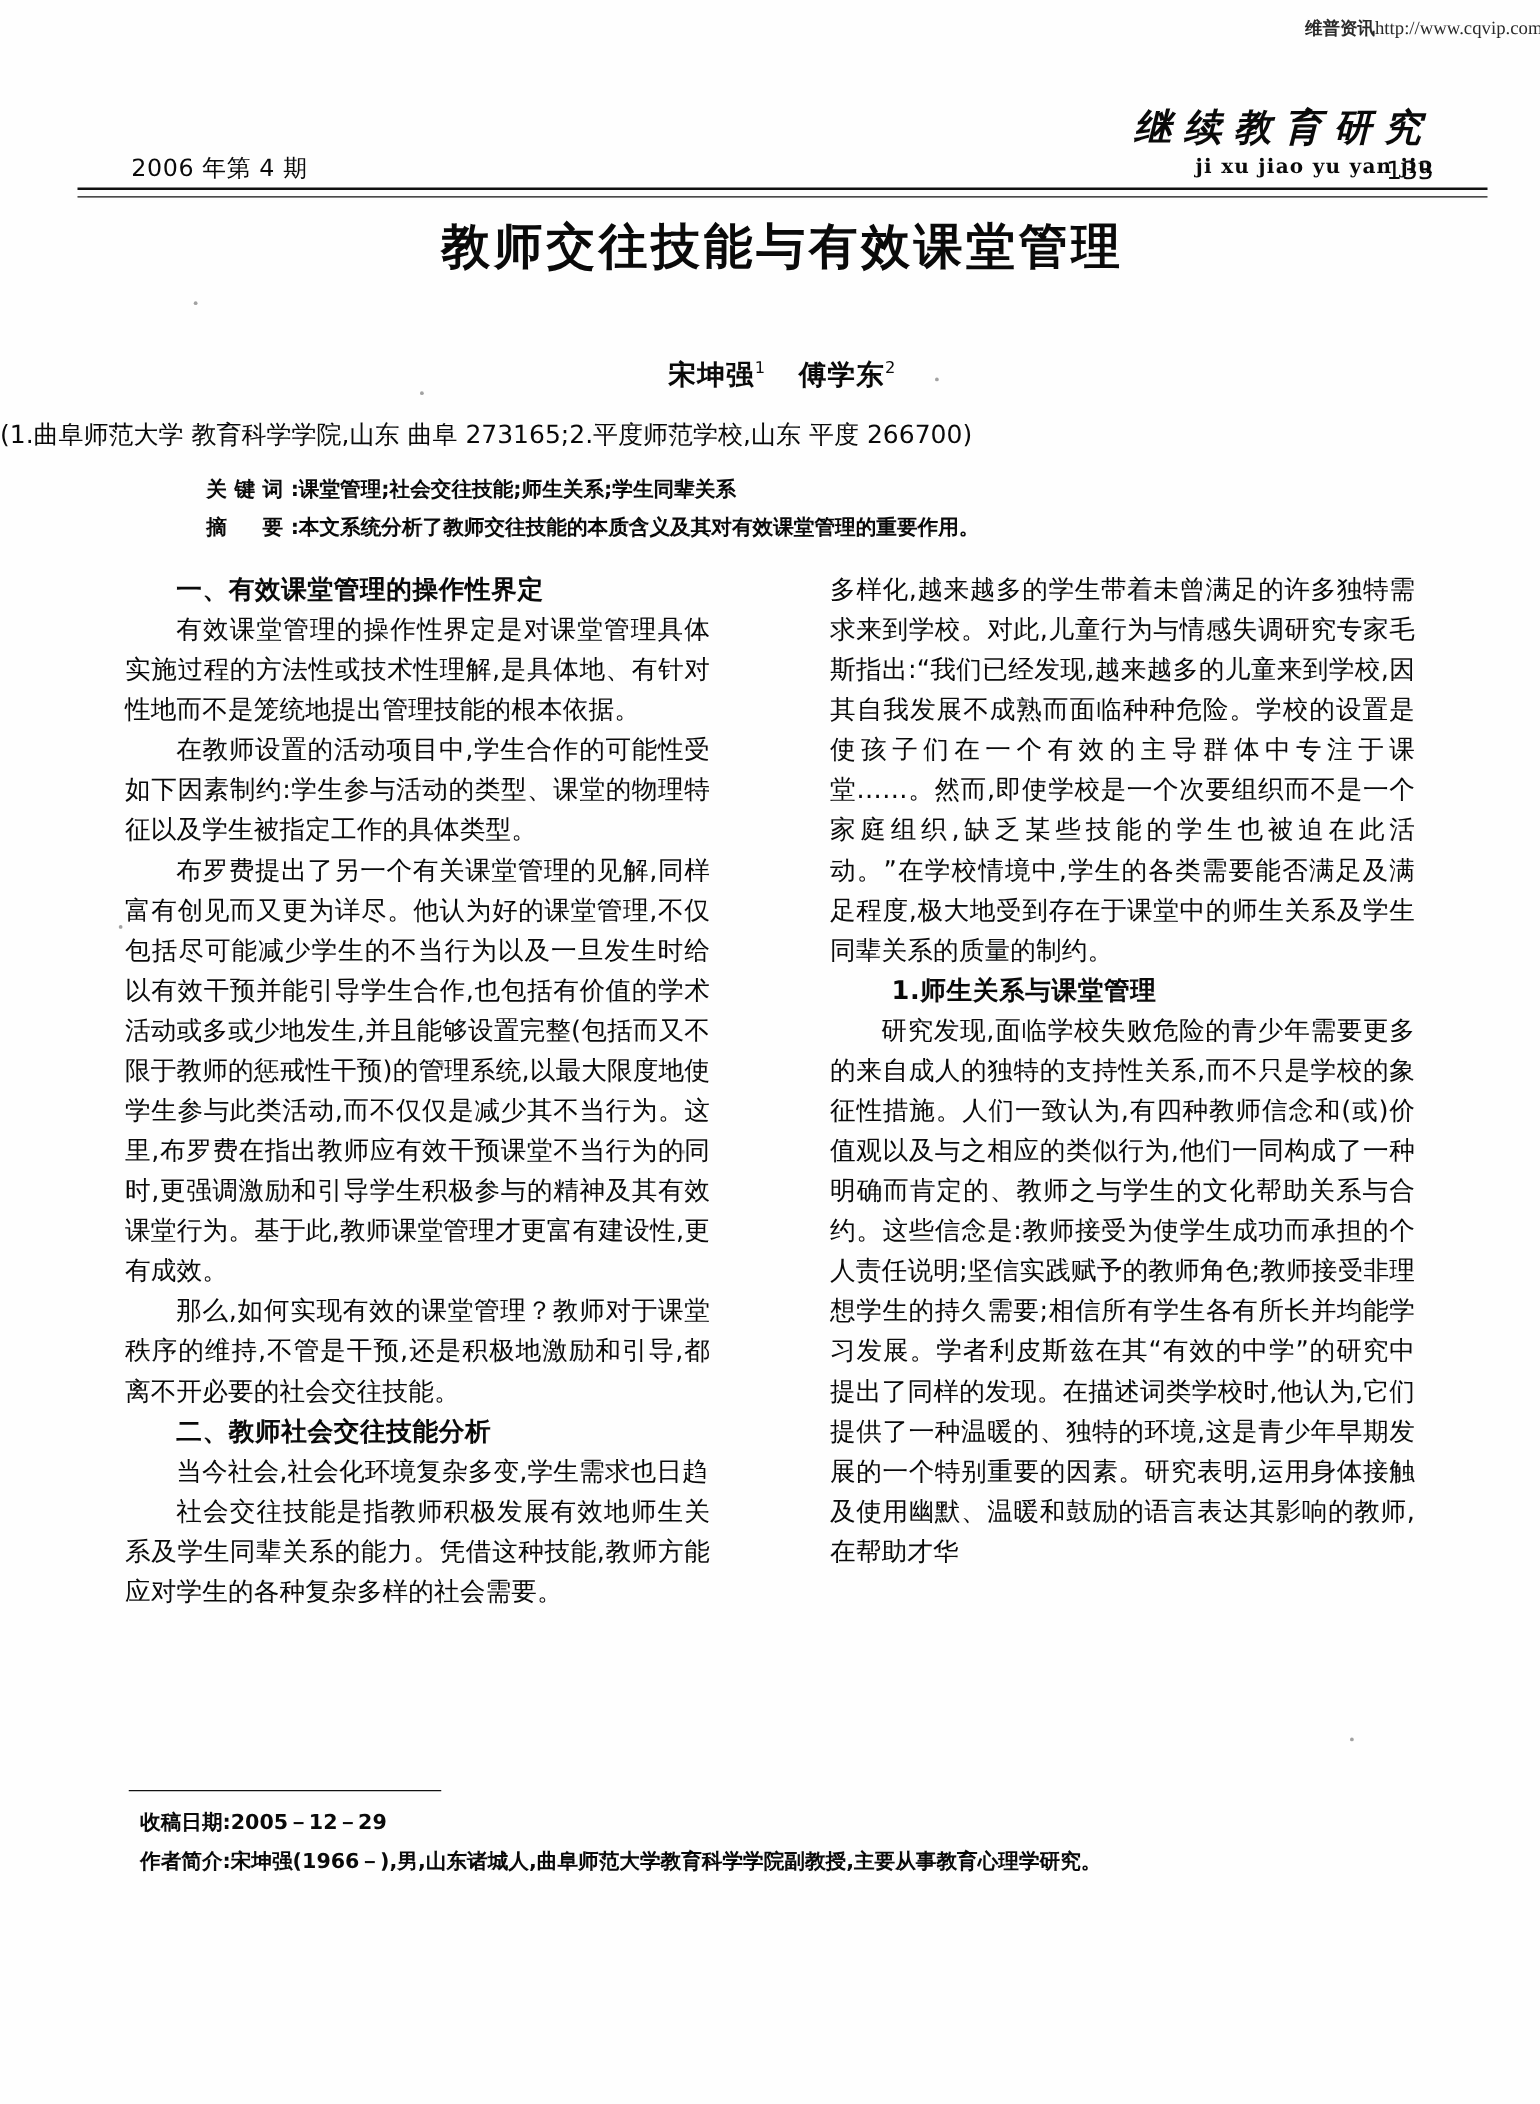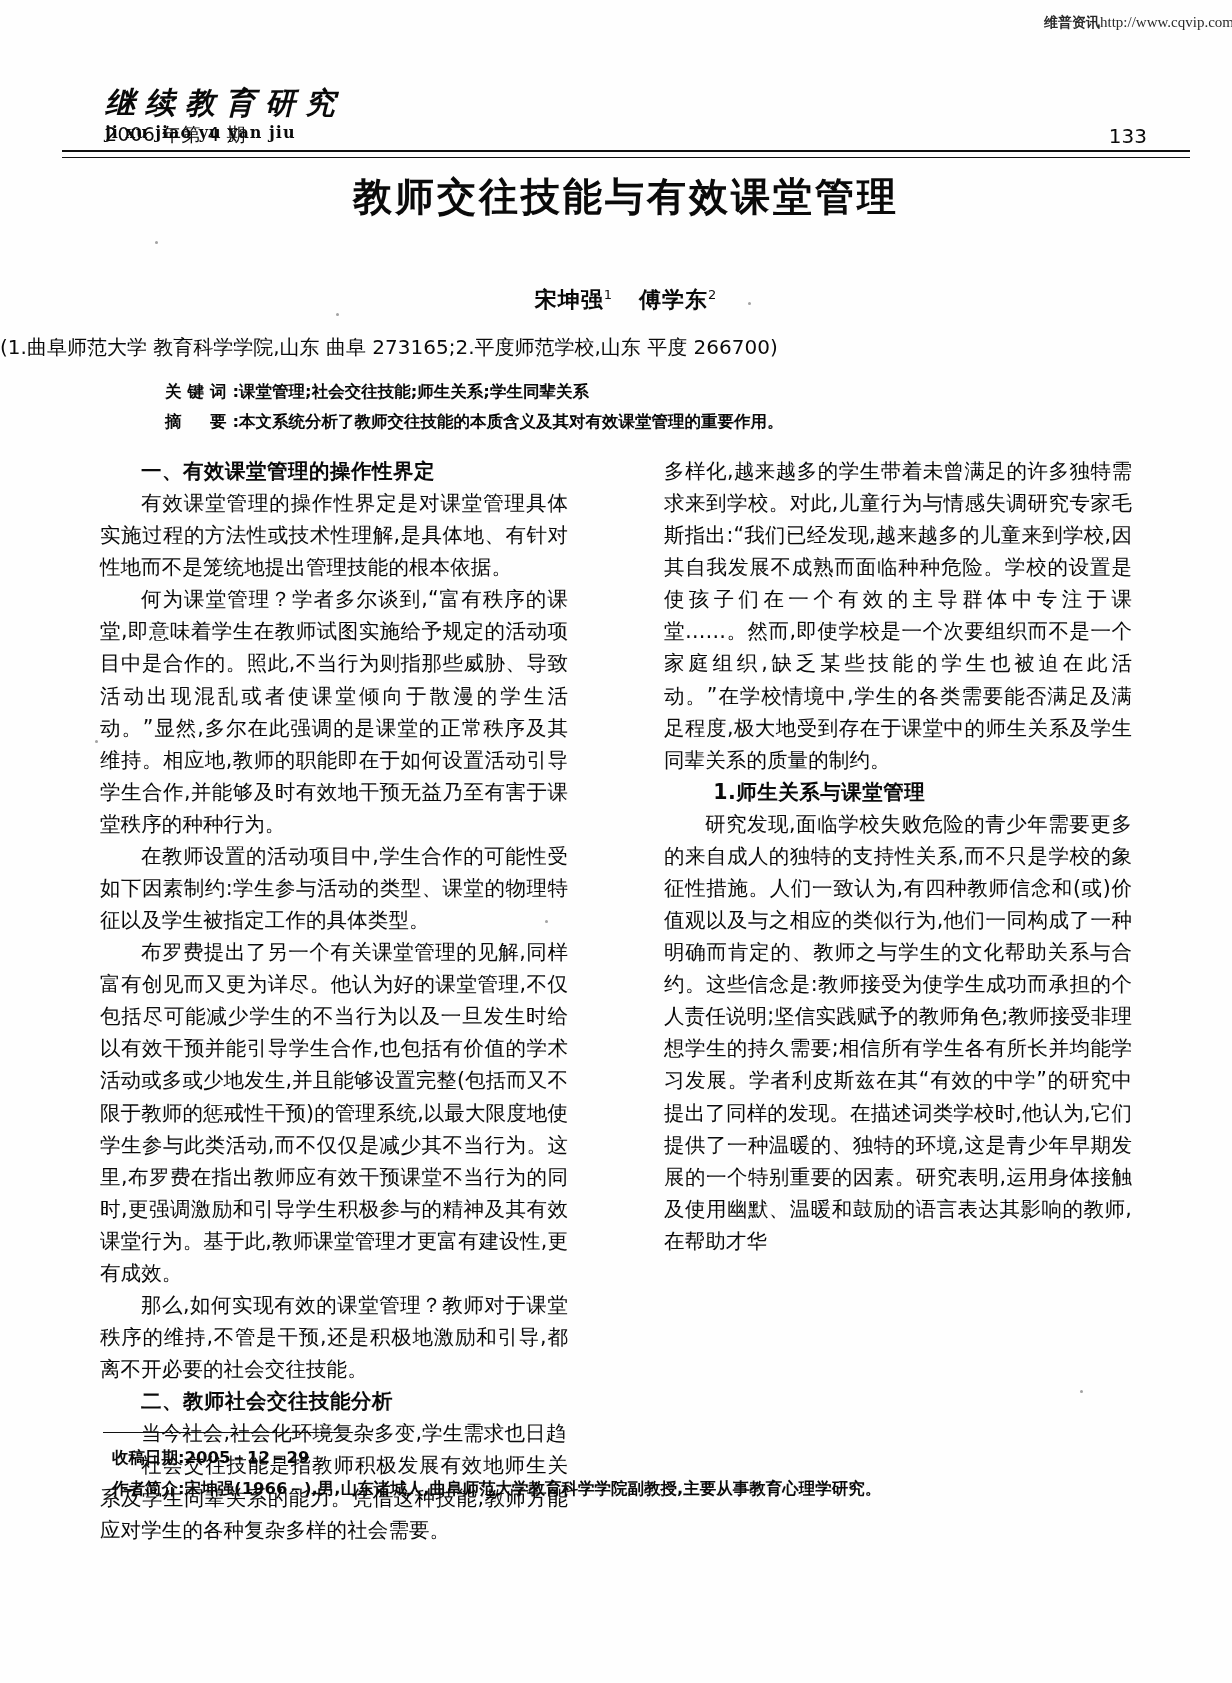--- a/index.html
+++ b/index.html
@@ -64,21 +64,21 @@
     right: 0;
     bottom: 4px;
     font-size: 20px;
     font-family: "DejaVu Sans", "Liberation Sans", sans-serif;
   }
   .runhead .journal {
     position: absolute;
     left: 0;
     right: 0;
     top: -14px;
-    text-align: left;
+    text-align: right;
   }
   .journal .jname {
     font-family: "DejaVu Sans", "Liberation Sans", sans-serif;
     font-weight: 700;
     font-size: 30px;
     letter-spacing: 10px;
     font-style: italic;
     display: block;
     line-height: 1.15;
   }
@@ -244,21 +244,20 @@
     <div class="abs-row">
       <span class="lab">摘　要</span><span>:本文系统分析了教师交往技能的本质含义及其对有效课堂管理的重要作用。</span>
     </div>
   </div>
 
   <div class="cols">
 
     <div class="col col-left">
       <h3>一、有效课堂管理的操作性界定</h3>
       <p class="ind">有效课堂管理的操作性界定是对课堂管理具体实施过程的方法性或技术性理解,是具体地、有针对性地而不是笼统地提出管理技能的根本依据。</p>
-      <p class="ind">何为课堂管理？学者多尔谈到,“富有秩序的课堂,即意味着学生在教师试图实施给予规定的活动项目中是合作的。照此,不当行为则指那些威胁、导致活动出现混乱或者使课堂倾向于散漫的学生活动。”显然,多尔在此强调的是课堂的正常秩序及其维持。相应地,教师的职能即在于如何设置活动引导学生合作,并能够及时有效地干预无益乃至有害于课堂秩序的种种行为。</p>
       <p class="ind">在教师设置的活动项目中,学生合作的可能性受如下因素制约:学生参与活动的类型、课堂的物理特征以及学生被指定工作的具体类型。</p>
       <p class="ind">布罗费提出了另一个有关课堂管理的见解,同样富有创见而又更为详尽。他认为好的课堂管理,不仅包括尽可能减少学生的不当行为以及一旦发生时给以有效干预并能引导学生合作,也包括有价值的学术活动或多或少地发生,并且能够设置完整(包括而又不限于教师的惩戒性干预)的管理系统,以最大限度地使学生参与此类活动,而不仅仅是减少其不当行为。这里,布罗费在指出教师应有效干预课堂不当行为的同时,更强调激励和引导学生积极参与的精神及其有效课堂行为。基于此,教师课堂管理才更富有建设性,更有成效。</p>
       <p class="ind">那么,如何实现有效的课堂管理？教师对于课堂秩序的维持,不管是干预,还是积极地激励和引导,都离不开必要的社会交往技能。</p>
       <h3>二、教师社会交往技能分析</h3>
       <p class="ind">当今社会,社会化环境复杂多变,学生需求也日趋</p>
       <p class="ind">社会交往技能是指教师积极发展有效地师生关系及学生同辈关系的能力。凭借这种技能,教师方能应对学生的各种复杂多样的社会需要。</p>
     </div>
 
     <div class="col col-right">
       <p class="noind">多样化,越来越多的学生带着未曾满足的许多独特需求来到学校。对此,儿童行为与情感失调研究专家毛斯指出:“我们已经发现,越来越多的儿童来到学校,因其自我发展不成熟而面临种种危险。学校的设置是使孩子们在一个有效的主导群体中专注于课堂……。然而,即使学校是一个次要组织而不是一个家庭组织,缺乏某些技能的学生也被迫在此活动。”在学校情境中,学生的各类需要能否满足及满足程度,极大地受到存在于课堂中的师生关系及学生同辈关系的质量的制约。</p>

